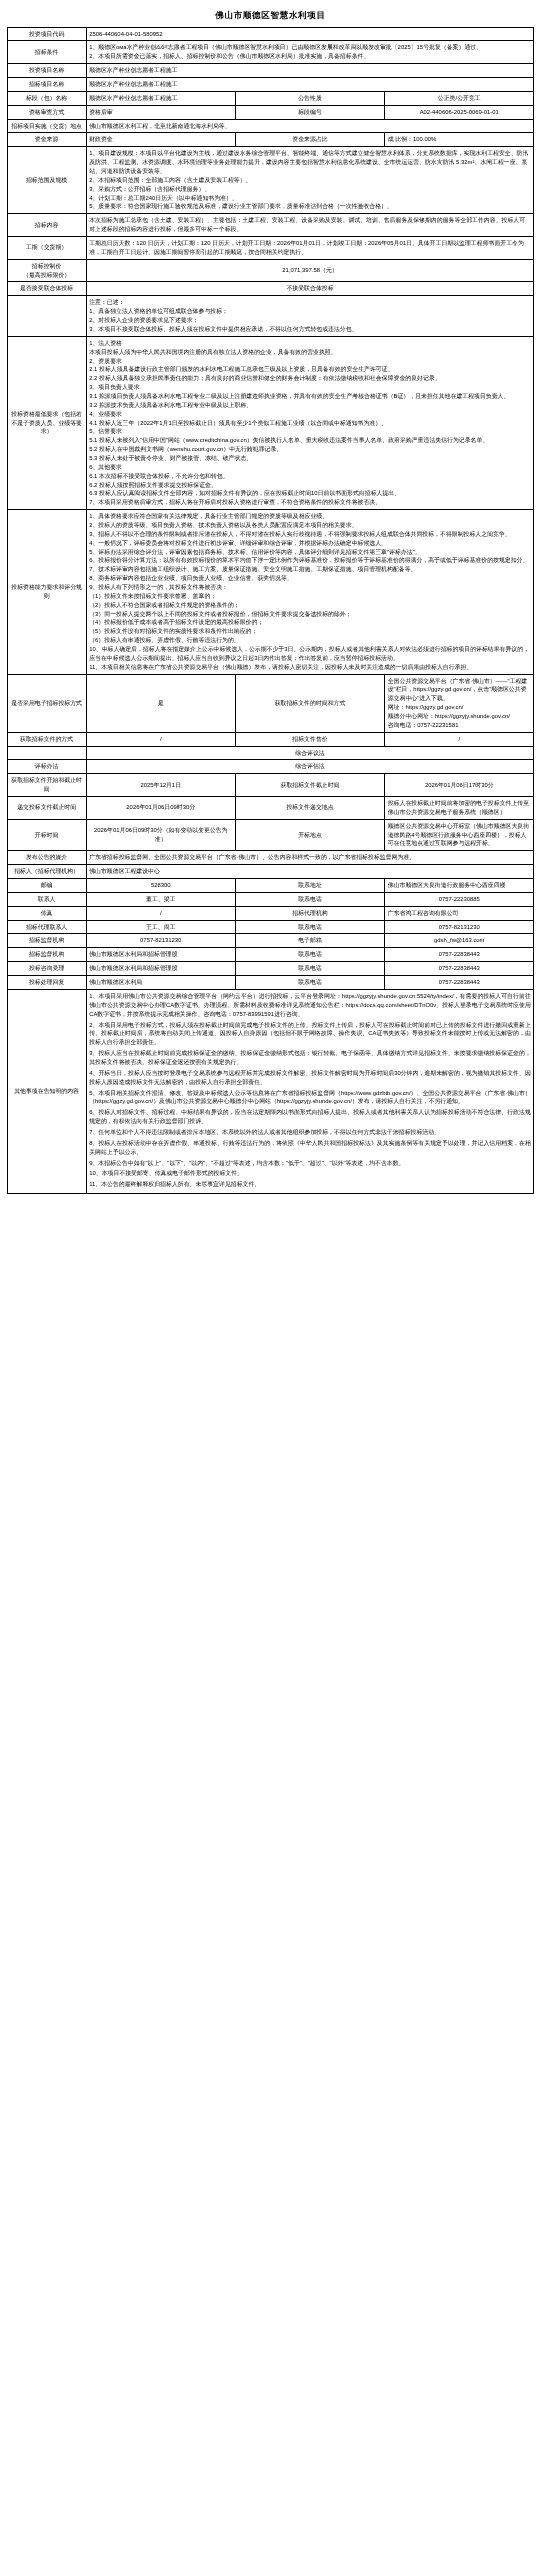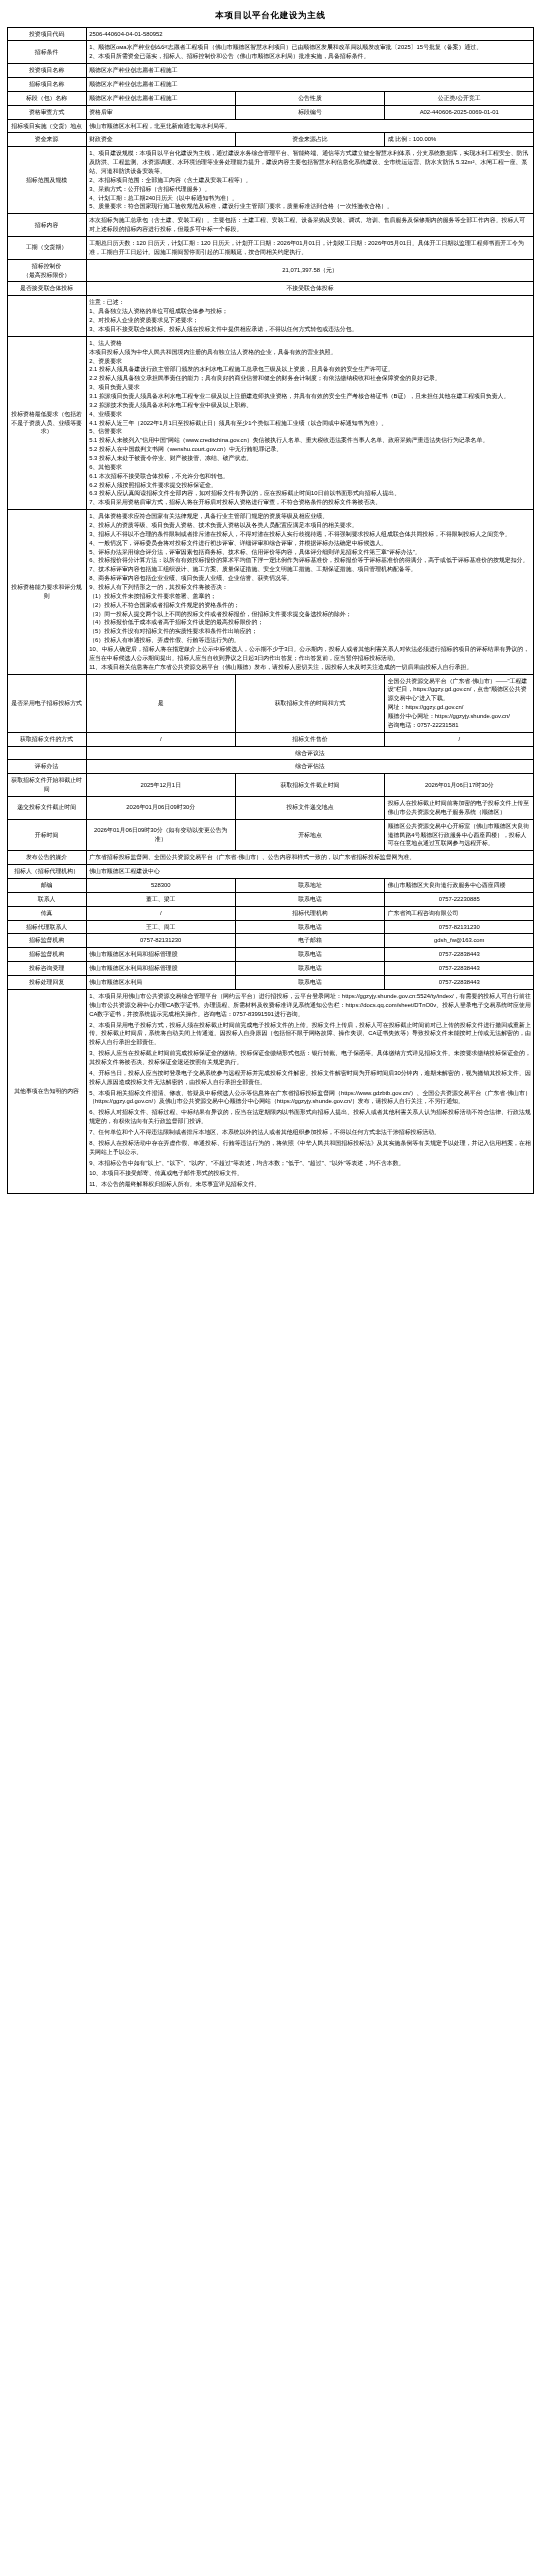--- a/index.html
+++ b/index.html
@@ -45,21 +45,21 @@
   .cellblock { text-align: justify; }
   .center { text-align: center; }
   .foot-block p { margin: 0 0 2px 0; text-align: justify; }
   .h-small { font-size: 5.6px; line-height: 1.5; }
 </style>
 </head>
 <body>
 
 <div class="page">
 
-  <div class="doc-title">本项目以平台化建设为主线</div>
+  <div class="doc-title">佛山市顺德区智慧水利项目</div>
 
   <table class="main">
     <tbody>
 
       <tr>
         <td class="lbl">投资项目代码</td>
         <td class="val" colspan="3">2506-440604-04-01-580952</td>
       </tr>
 
       <tr>

